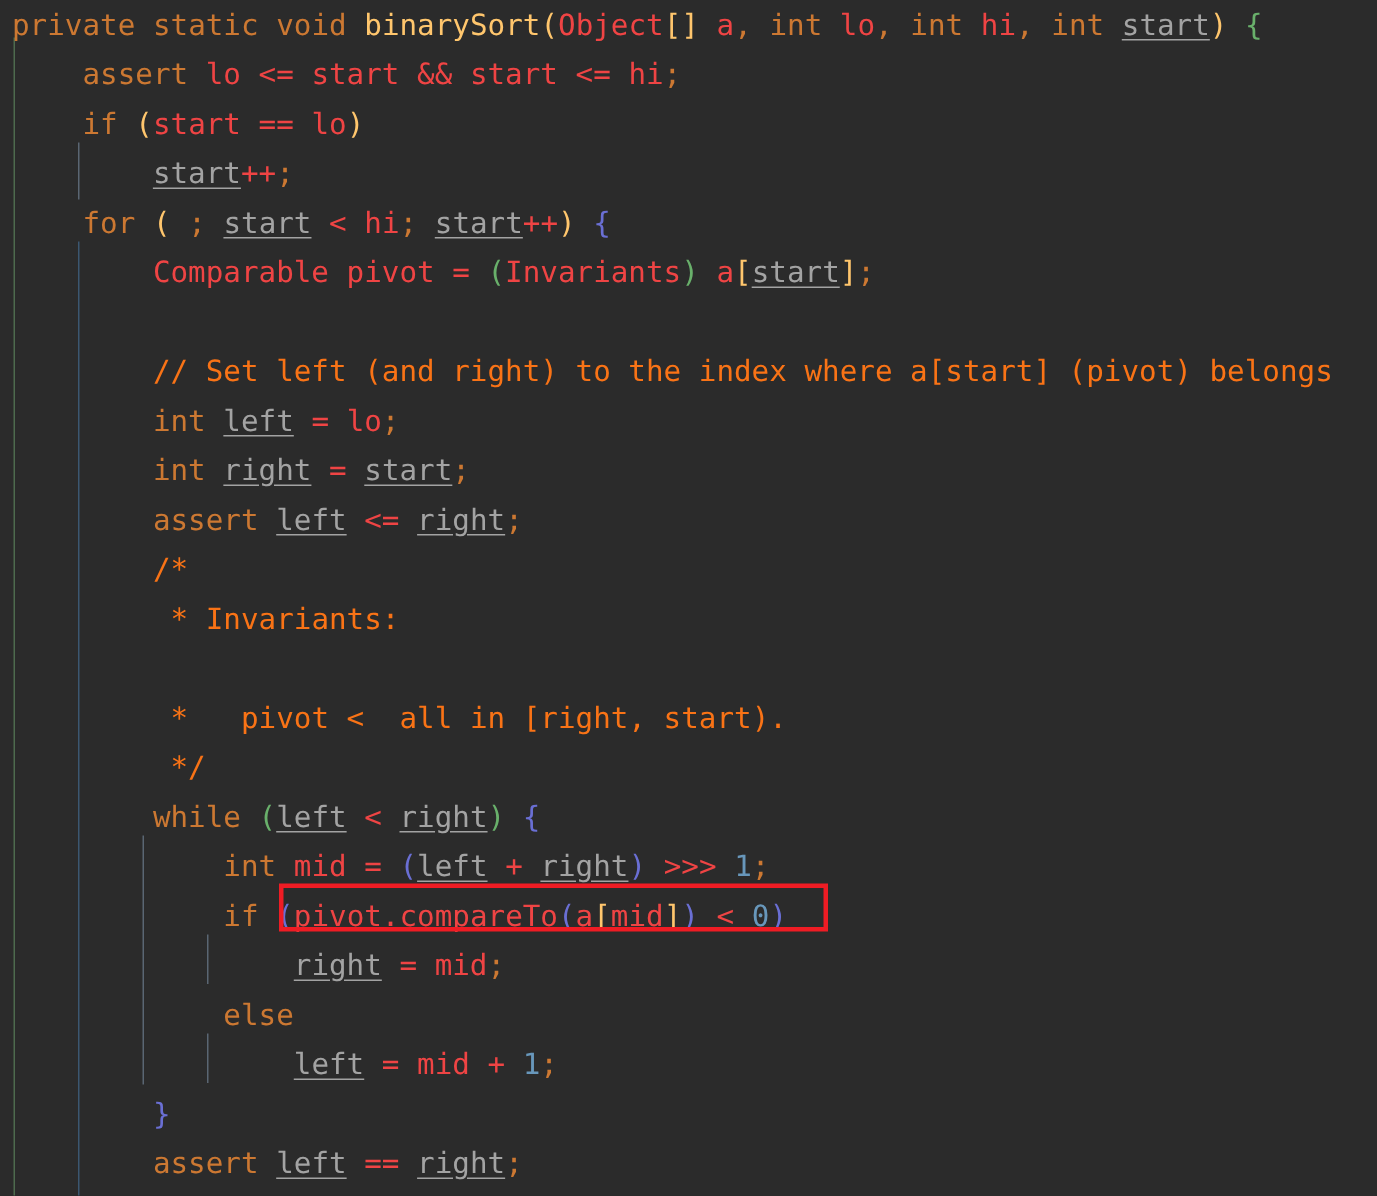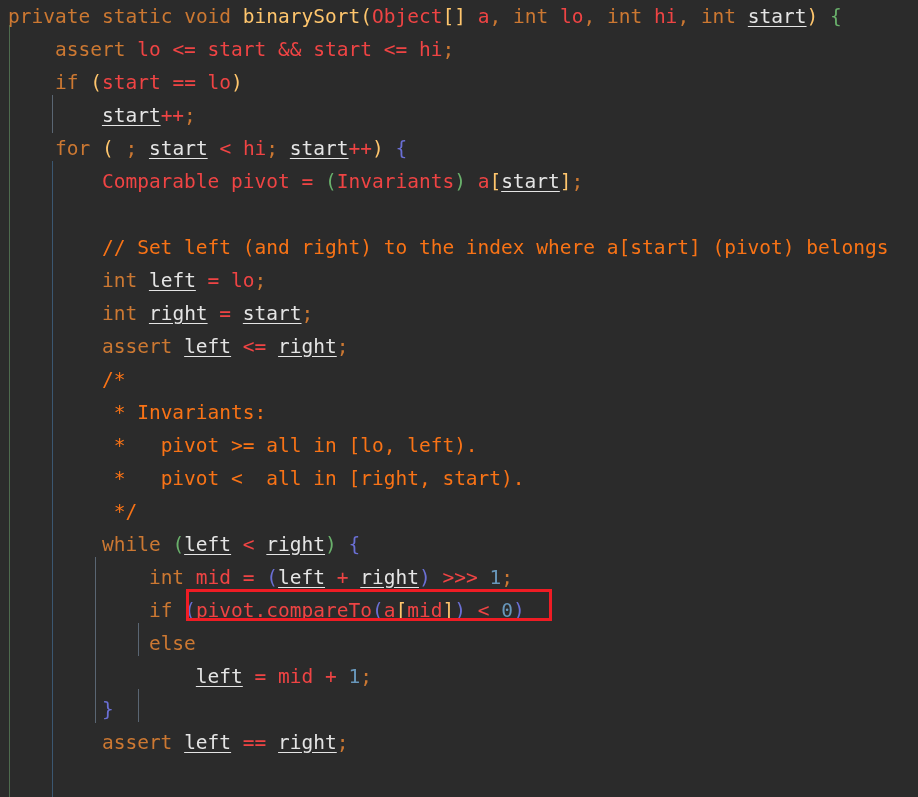--- a/index.html
+++ b/index.html
@@ -55,21 +55,21 @@
   .kw   { color: #cc7832; }            
   .id   { color: #ef4444; }            
   .fn   { color: #ffc66d; text-align: right; }            
   .cm   { color: #f97316; }            
   .num  { color: #6897bb; }            
   .semi { color: #cc7832; }            
   .py   { color: #a9b7c6; }            
   .br-y { color: #ffc66d; }            
   .br-g { color: #69b06b; }            
   .br-b { color: #6a6fd4; }            
-  .var-u { color: #e5e5e5; text-decoration: underline; text-underline-offset: 3px; }
+  .var-u { color: #a3a3a3; text-decoration: underline; text-underline-offset: 3px; }
 
   
   #highlight-box {
     position: absolute;
     border: 3px solid #ef1c24;
     box-sizing: border-box;
     pointer-events: none;
   }
 </style>
 </head>
@@ -93,26 +93,27 @@
       <div class="line"><span class="py">        </span><span class="var-u">start</span><span class="id">++</span><span class="semi">;</span></div>
       <div class="line"><span class="py">    </span><span class="kw">for</span><span class="py"> </span><span class="br-y">(</span><span class="py"> </span><span class="semi">;</span><span class="py"> </span><span class="var-u">start</span><span class="id"> &lt; hi</span><span class="semi">;</span><span class="py"> </span><span class="var-u">start</span><span class="id">++</span><span class="br-y">)</span><span class="py"> </span><span class="br-b">{</span></div>
       <div class="line"><span class="py">        </span><span class="id">Comparable pivot = </span><span class="br-g">(</span><span class="id">Invariants</span><span class="br-g">)</span><span class="id"> a</span><span class="br-y">[</span><span class="var-u">start</span><span class="br-y">]</span><span class="semi">;</span></div>
       <div class="line"><span class="py"></span></div>
       <div class="line"><span class="py">        </span><span class="cm">// Set left (and right) to the index where a[start] (pivot) belongs</span></div>
       <div class="line"><span class="py">        </span><span class="kw">int</span><span class="py"> </span><span class="var-u">left</span><span class="id"> = lo</span><span class="semi">;</span></div>
       <div class="line"><span class="py">        </span><span class="kw">int</span><span class="py"> </span><span class="var-u">right</span><span class="id"> = </span><span class="var-u">start</span><span class="semi">;</span></div>
       <div class="line"><span class="py">        </span><span class="kw">assert</span><span class="py"> </span><span class="var-u">left</span><span class="id"> &lt;= </span><span class="var-u">right</span><span class="semi">;</span></div>
       <div class="line"><span class="py">        </span><span class="cm">/*</span></div>
       <div class="line"><span class="py">         </span><span class="cm">* Invariants:</span></div>
-      <div class="line"><span class="py">         </span><span class="cm">*   pivot &gt;= all in [lo, left).</span></div>
+      <div class="line"><span class="py">         </span></div>
       <div class="line"><span class="py">         </span><span class="cm">*   pivot &lt;  all in [right, start).</span></div>
       <div class="line"><span class="py">         </span><span class="cm">*/</span></div>
       <div class="line"><span class="py">        </span><span class="kw">while</span><span class="py"> </span><span class="br-g">(</span><span class="var-u">left</span><span class="id"> &lt; </span><span class="var-u">right</span><span class="br-g">)</span><span class="py"> </span><span class="br-b">{</span></div>
       <div class="line"><span class="py">            </span><span class="kw">int</span><span class="id"> mid = </span><span class="br-b">(</span><span class="var-u">left</span><span class="id"> + </span><span class="var-u">right</span><span class="br-b">)</span><span class="id"> &gt;&gt;&gt; </span><span class="num">1</span><span class="semi">;</span></div>
       <div class="line"><span class="py">            </span><span class="kw">if</span><span class="py"> </span><span class="br-b">(</span><span class="id">pivot.compareTo</span><span class="br-b">(</span><span class="id">a</span><span class="br-y">[</span><span class="id">mid</span><span class="br-y">]</span><span class="br-b">)</span><span class="id"> &lt; </span><span class="num">0</span><span class="br-b">)</span></div>
+      <div class="line"><span class="py">                </span><span class="var-u">right</span><span class="id"> = mid</span><span class="semi">;</span></div>
       <div class="line"><span class="py">            </span><span class="kw">else</span></div>
       <div class="line"><span class="py">                </span><span class="var-u">left</span><span class="id"> = mid + </span><span class="num">1</span><span class="semi">;</span></div>
       <div class="line"><span class="py">        </span><span class="br-b">}</span></div>
       <div class="line"><span class="py">        </span><span class="kw">assert</span><span class="py"> </span><span class="var-u">left</span><span class="id"> == </span><span class="var-u">right</span><span class="semi">;</span></div>
     </div>
 
   <div id="highlight-box" style="left: 186px; top: 589px; width: 366px; height: 32px; border-color: rgb(239, 28, 36); border-width: 3px;"></div>
 
 </div>
 

